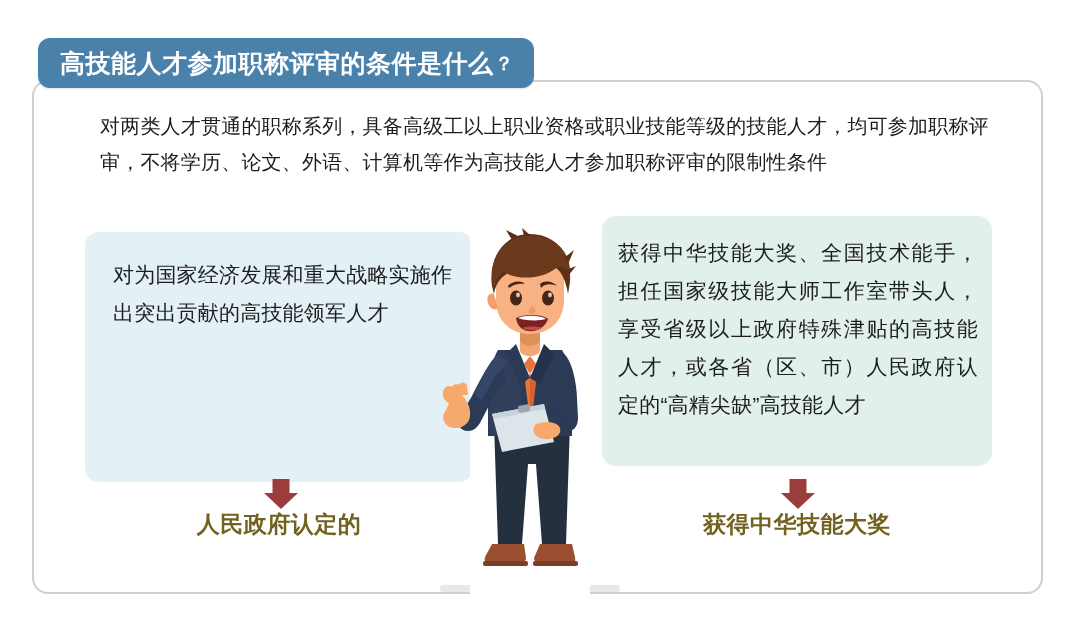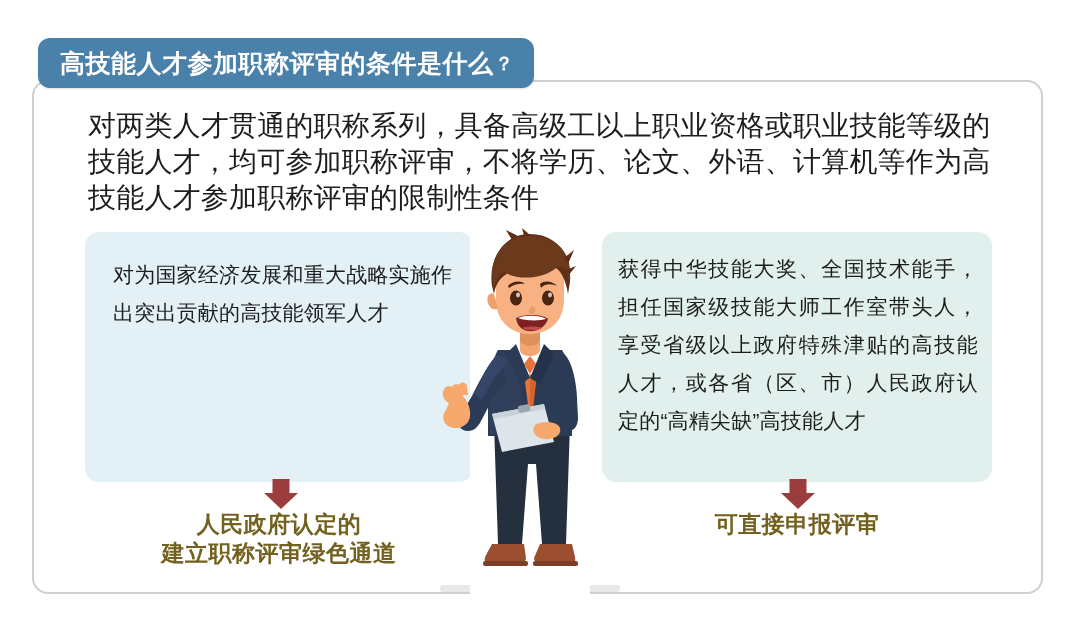--- a/index.html
+++ b/index.html
@@ -61,25 +61,25 @@
     color: #ffffff;
     font-size: 19px;
     font-weight: bold;
     line-height: 1;
     padding-left: 1px;
   }
 
   
   .lead {
     position: absolute;
-    left: 88px;
+    left: 100px;
     top: 108px;
     width: 906px;
     color: #1d1d1d;
-    font-size: 28px;
+    font-size: 20px;
     line-height: 36px;
     text-align: left;
     letter-spacing: 0.2px;
   }
 
   
   .card {
     position: absolute;
     border-radius: 14px;
     box-sizing: border-box;
@@ -87,21 +87,21 @@
   }
   .card-left {
     left: 85px;
     top: 232px;
     width: 388px;
     height: 250px;
     background: #e3f1f6;
   }
   .card-right {
     left: 602px;
-    top: 232px;
+    top: 216px;
     width: 390px;
     height: 250px;
     background: #e1f0ed;
   }
   .card-text {
     position: absolute;
     color: #1d1d1d;
     font-size: 21px;
     line-height: 38px;
     letter-spacing: 0.2px;
@@ -192,25 +192,24 @@
   <svg class="arrow arrow-left" viewBox="0 0 34 30">
     <path d="M8.5 0 H25.5 V14 H34 L17 30 L0 14 H8.5 Z" fill="#9c3d3d"></path>
   </svg>
 
   <svg class="arrow arrow-right" viewBox="0 0 34 30">
     <path d="M8.5 0 H25.5 V14 H34 L17 30 L0 14 H8.5 Z" fill="#9c3d3d"></path>
   </svg>
 
   <div class="caption caption-left">
     <span class="caption-line">人民政府认定的</span>
-    <span class="caption-line">建立职称评审绿色通道</span>
   </div>
 
   <div class="caption caption-right">
-    <span class="caption-line">可直接申报评审</span>
+    <span class="caption-line">获得中华技能大奖</span>
   </div>
 
   <div class="shadow-strip"></div>
 
   <svg class="character" viewBox="0 0 196 366">
 
     <rect x="38" y="0" width="120" height="366" fill="#ffffff"></rect>
 
     <path d="M62 196 H138 L134 316 H110 L104 236 H96 L90 316 H66 Z" fill="#25303f"></path>
 

